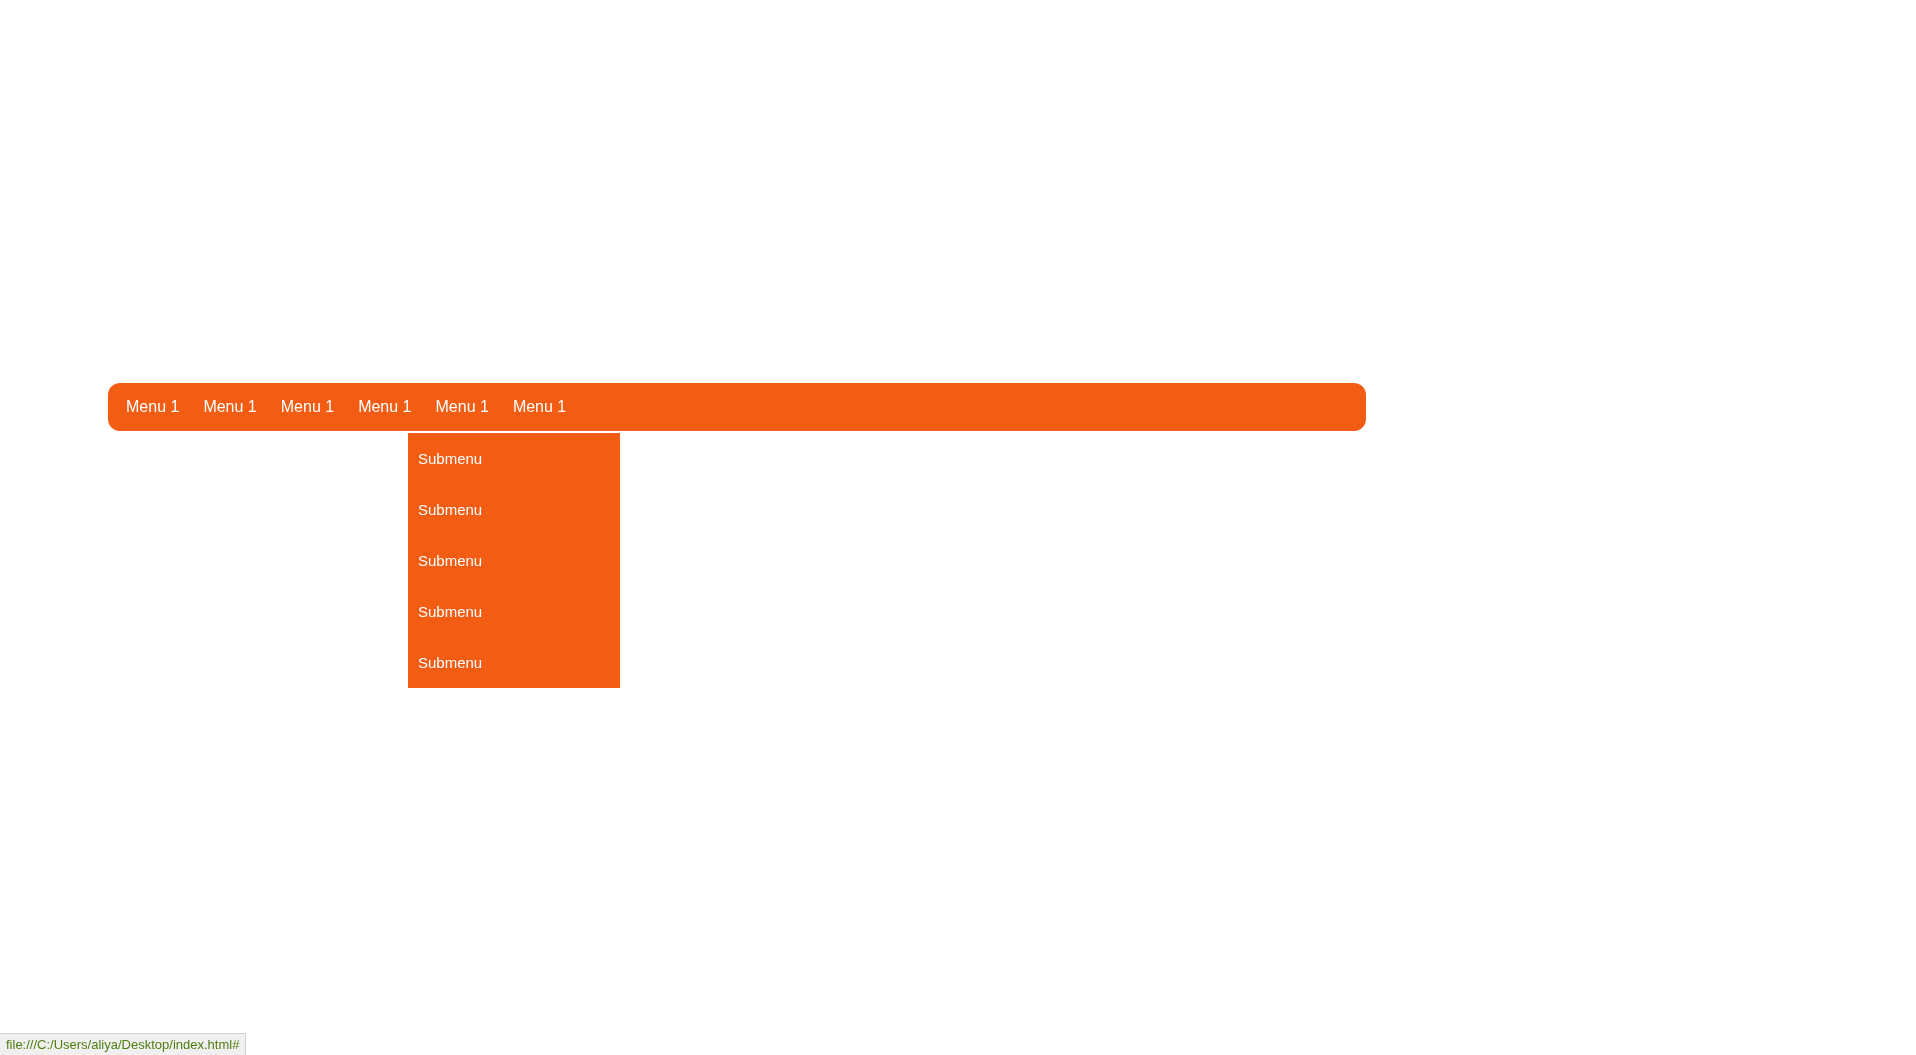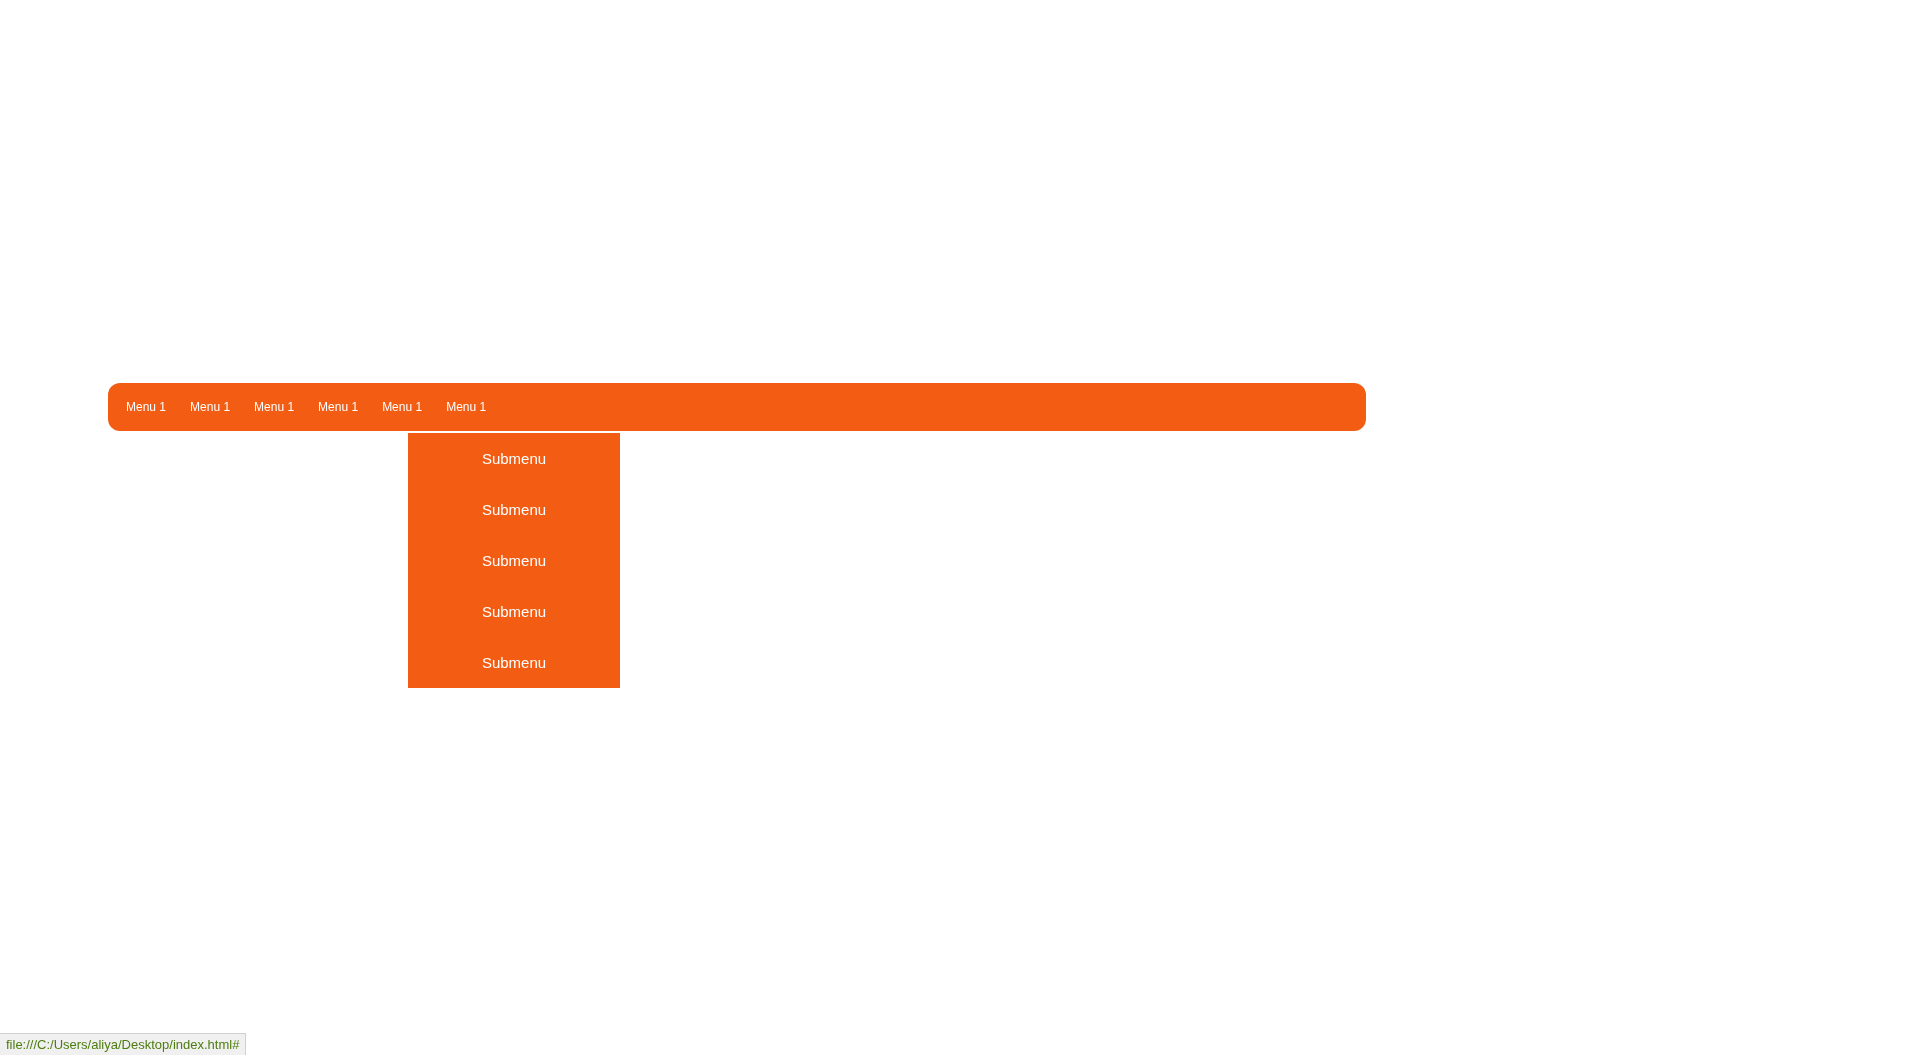--- a/index.html
+++ b/index.html
@@ -27,39 +27,38 @@
       background: #f25c13;
       border-radius: 12px;
       display: flex;
       padding: 0;
       height: 48px;
       align-items: center;
     }
     
     .menu-item {
       color: #ffffff;
-      font-size: 12px;
+      font-size: 16px;
       padding: 14px 12px;
       cursor: pointer;
       white-space: nowrap;
     }
     
     .menu-item:first-child {
       padding-left: 18px;
     }
     
     .submenu {
       position: absolute;
       top: 50px;
       left: 300px;
       width: 212px;
       background: #f25c13;
       display: flex;
       flex-direction: column;
-      align-items: center;
     }
     
     .submenu-item {
       color: #ffffff;
       font-size: 15px;
       padding: 17px 10px 17px 10px;
       cursor: pointer;
     }
     
     .status-bar {

